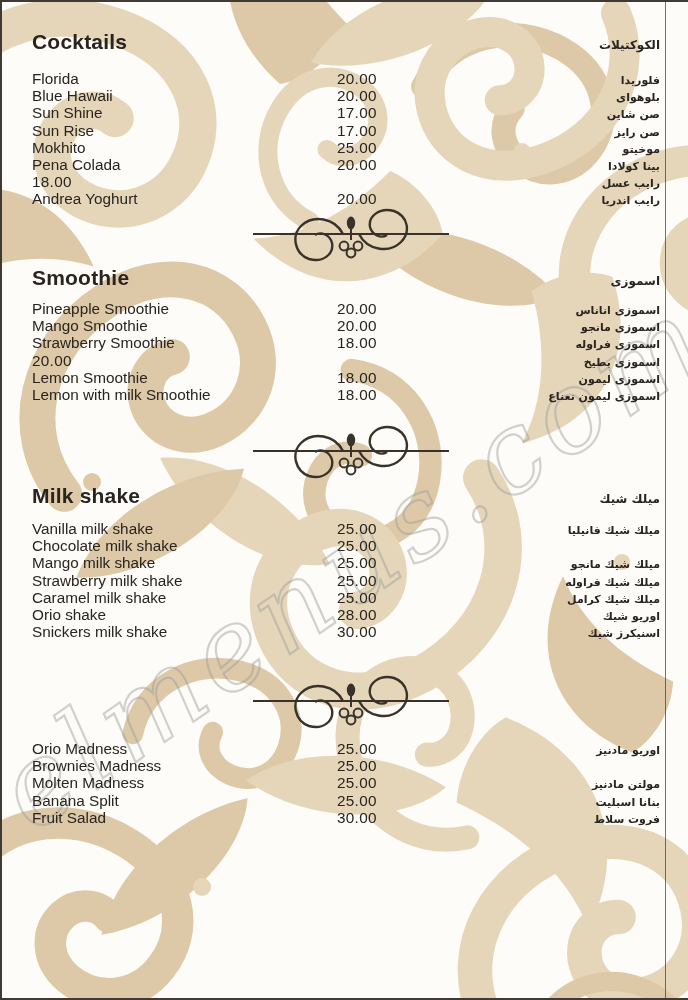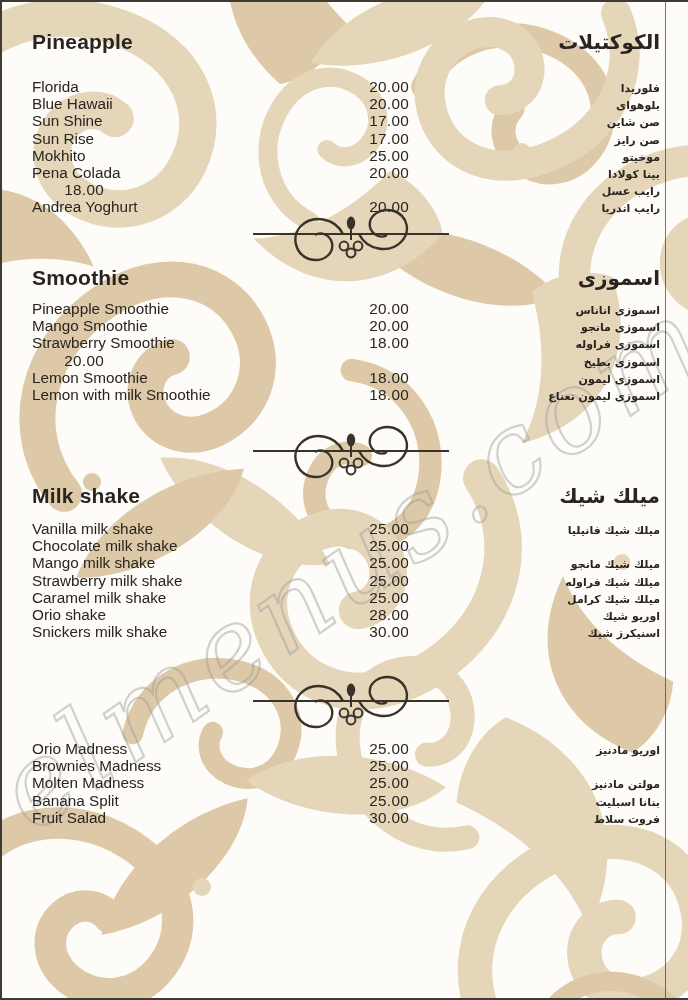--- a/index.html
+++ b/index.html
@@ -7,25 +7,25 @@
     position:relative;width:688px;height:1000px;overflow:hidden;
     background:#fdfcf8;box-sizing:border-box;
     border-top:2px solid #3f3a33;border-left:2px solid #3f3a33;border-bottom:2px solid #3f3a33;
     font-family:"Liberation Sans",sans-serif;
   }
   .bg,.wm{position:absolute;left:0;top:0;pointer-events:none;}
   .edge-line{position:absolute;top:0;left:663px;width:1px;height:100%;background:rgba(62,56,47,.7);}
   .section{position:absolute;left:30px;right:28px;color:#29241f;}
   .sec-header{display:flex;justify-content:space-between;align-items:baseline;}
   .title-en{font-size:21px;font-weight:bold;letter-spacing:.2px;line-height:24px;}
-  .title-ar{font-size:20px;font-weight:bold;font-family:"DejaVu Sans",sans-serif;direction:rtl;}
+  .title-ar{font-size:12px;font-weight:bold;font-family:"DejaVu Sans",sans-serif;direction:rtl;}
   .rows{}
   .row{display:flex;align-items:baseline;height:17.2px;font-size:15.3px;}
   .n{width:305px;white-space:nowrap;}
-  .p{width:72px;letter-spacing:.3px;text-align:right;}
+  .p{width:72px;letter-spacing:.3px;}
   .a{flex:1;text-align:right;direction:rtl;font-family:"DejaVu Sans",sans-serif;font-weight:bold;font-size:11px;white-space:nowrap;}
   .divider{position:absolute;left:249px;width:200px;height:54px;}
 </style>
 </head>
 <body>
 
 <div class="page">
 
   <svg class="bg" width="688" height="1000" viewBox="0 0 688 1000" aria-hidden="true">
     <defs>
@@ -76,24 +76,24 @@
   <svg class="wm" width="688" height="1000" viewBox="0 0 688 1000" aria-hidden="true">
     <g transform="rotate(-35 350 560)" opacity="0.45">
       <text x="350" y="600" text-anchor="middle" font-family="DejaVu Serif, serif" font-style="italic" font-size="112" letter-spacing="8" fill="none" stroke="#9b9b9b" stroke-width="2.2">elmenus.com</text>
     </g>
   </svg>
 
   <div class="edge-line"></div>
 
 <div class="section" style="top: 28px;">
       <div class="sec-header">
-        <div class="title-en">Pineapple</div>
+        <div class="title-en">Cocktails</div>
         <div class="title-ar">الكوكتيلات</div>
       </div>
-      <div class="rows" style="margin-top: 24px;">
+      <div class="rows" style="margin-top: 16px;">
         <div class="row">
           <span class="n">Florida</span>
           <span class="p">20.00</span>
           <span class="a">فلوريدا</span>
         </div>
         <div class="row">
           <span class="n">Blue Hawaii</span>
           <span class="p">20.00</span>
           <span class="a">بلوهواى</span>
         </div>

